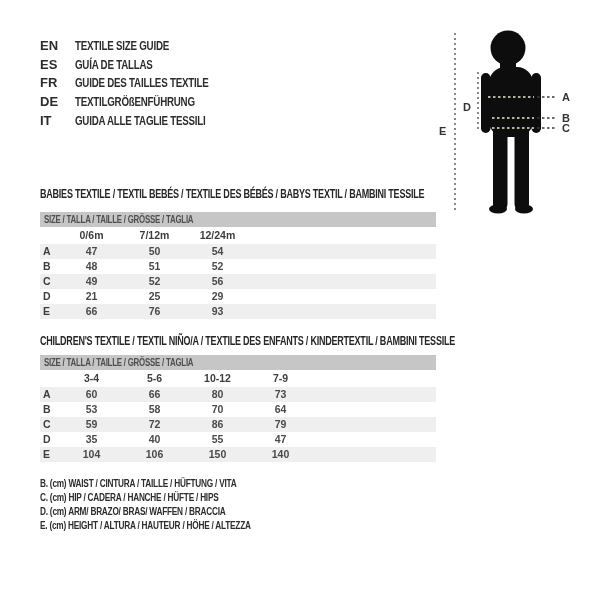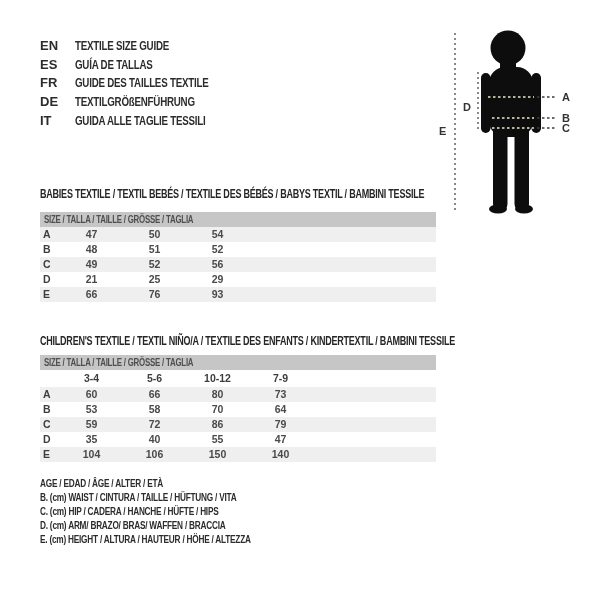--- a/index.html
+++ b/index.html
@@ -96,20 +96,26 @@
     <text class="fig-label" x="132" y="117">C</text>
   </svg>
 
   <div class="sec-title" style="top:187px;">
     <span class="cond">BABIES TEXTILE / TEXTIL BEBÉS / TEXTILE DES BÉBÉS / BABYS TEXTIL / BAMBINI TESSILE</span>
   </div>
   <div class="sz-table" style="top:212px;">
     <div class="size-bar">
       <span class="cond">SIZE / TALLA / TAILLE / GRÖSSE / TAGLIA</span>
     </div>
+    <div class="t-row t-head">
+      <span class="lc"></span>
+      <span class="dc">0/6m</span>
+      <span class="dc">7/12m</span>
+      <span class="dc">12/24m</span>
+    </div>
     <div class="t-row stripe">
       <span class="lc">A</span>
       <span class="dc">47</span>
       <span class="dc">50</span>
       <span class="dc">54</span>
     </div>
     <div class="t-row">
       <span class="lc">B</span>
       <span class="dc">48</span>
       <span class="dc">51</span>
@@ -181,23 +187,20 @@
       <span class="lc">E</span>
       <span class="dc">104</span>
       <span class="dc">106</span>
       <span class="dc">150</span>
       <span class="dc">140</span>
     </div>
   </div>
 
   <div class="legend">
     <div class="legend-line">
-      <span class="cond">AGE / EDAD / ÂGE / ALTER / ETÀ</span>
-    </div>
-    <div class="legend-line">
       <span class="cond">B. (cm) WAIST / CINTURA / TAILLE / HÜFTUNG / VITA</span>
     </div>
     <div class="legend-line">
       <span class="cond">C. (cm) HIP / CADERA / HANCHE / HÜFTE / HIPS</span>
     </div>
     <div class="legend-line">
       <span class="cond">D. (cm) ARM/ BRAZO/ BRAS/ WAFFEN / BRACCIA</span>
     </div>
     <div class="legend-line">
       <span class="cond">E. (cm) HEIGHT / ALTURA / HAUTEUR / HÖHE / ALTEZZA</span>

